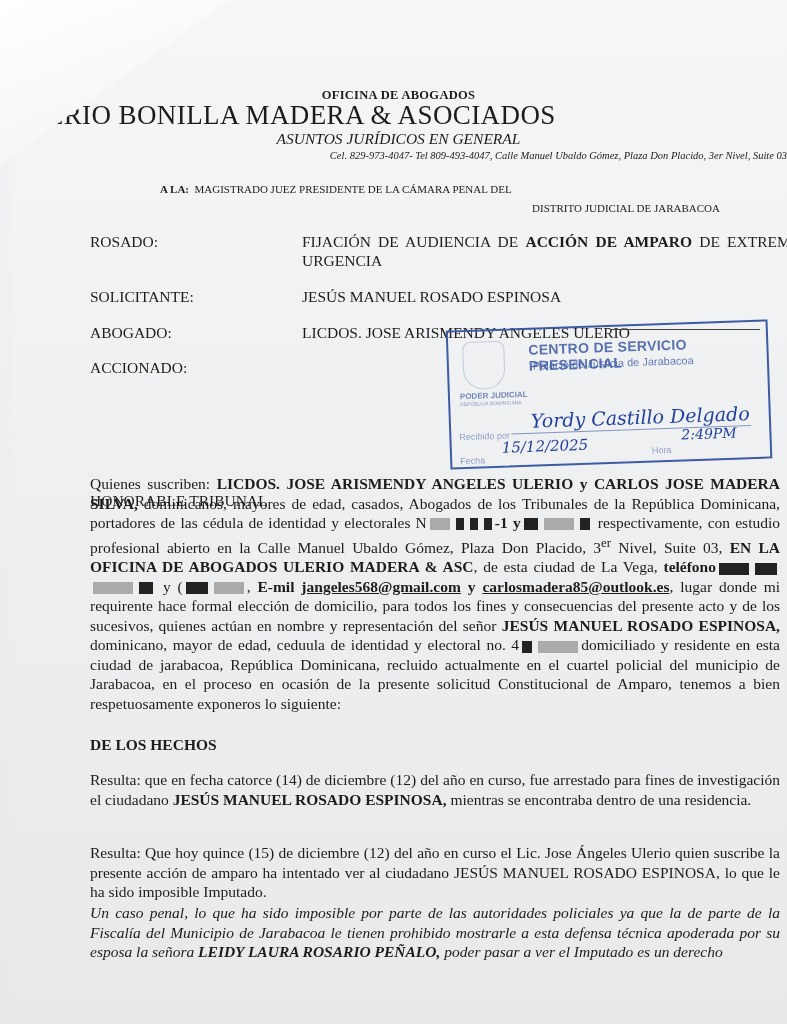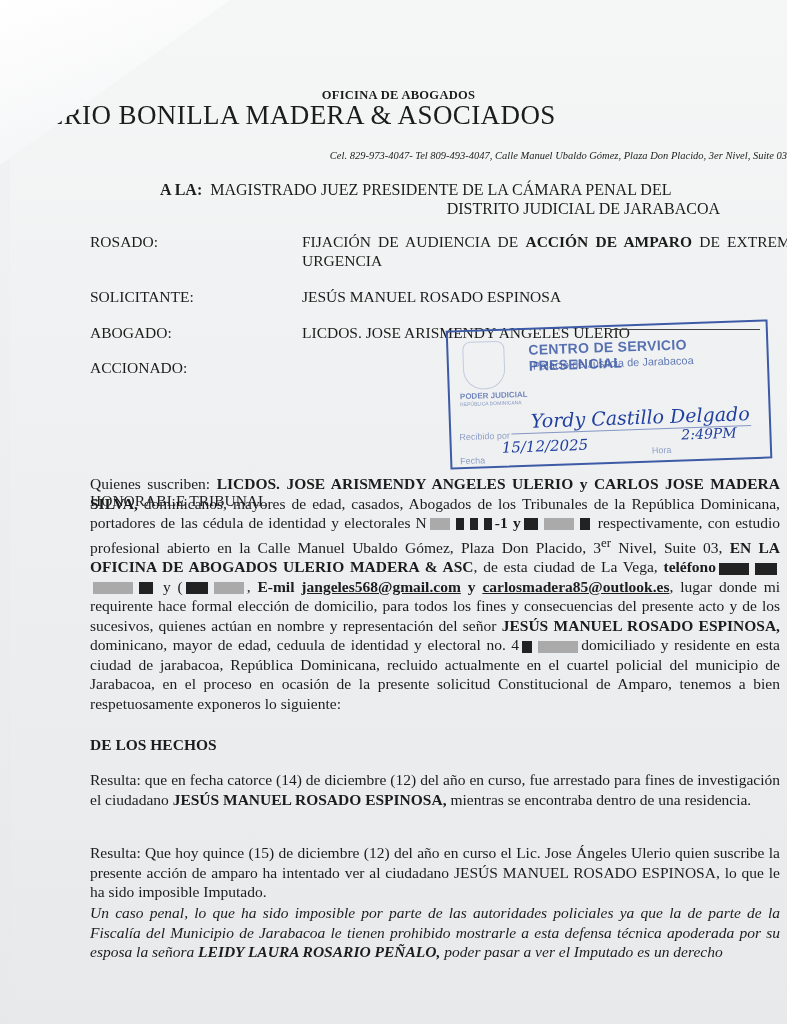--- a/index.html
+++ b/index.html
@@ -5,21 +5,21 @@
   html,body{margin:0;padding:0;}
   body{width:787px;height:1024px;overflow:hidden;background:#3a2a20;position:relative;font-family:"Liberation Serif",serif;}
   .under-page{position:absolute;left:0;top:0;width:787px;height:1024px;background:linear-gradient(135deg,#f2f3f5 0%,#e6e8ea 60%,#dfe1e3 100%);}
   .top-sheet{position:absolute;left:0;top:0;width:230px;height:165px;background:linear-gradient(160deg,#ffffff,#f1f2f4);clip-path:polygon(0 0,230px 0,0 165px);box-shadow:0 0 6px rgba(0,0,0,.2);z-index:3;}
   .page{position:absolute;left:10px;top:0;width:777px;height:1024px;background:linear-gradient(180deg,#f5f6f6 0%,#eeeff0 50%,#e8e9ea 100%);z-index:1;color:#1c1c1c;}
   .ghost{position:absolute;color:rgba(0,0,0,0.06);font-size:14px;line-height:19px;}
   .lh-small{position:absolute;top:88px;left:0;width:777px;text-align:center;font-weight:bold;font-size:12.5px;letter-spacing:.3px;}
   .lh-title{position:absolute;top:100px;left:0;width:777px;text-align:left;font-size:27px;letter-spacing:.4px;}
   .lh-sub{position:absolute;top:130px;left:0;width:777px;text-align:center;font-style:italic;font-size:15.5px;}
   .lh-contact{position:absolute;top:150px;left:0;width:777px;text-align:right;font-style:italic;font-size:10.5px;}
-  .addressee{position:absolute;top:180px;left:150px;width:560px;font-size:16px;line-height:19px;}
+  .addressee{position:absolute;top:180px;left:150px;width:560px;font-size:11px;line-height:19px;}
   .addressee b{font-weight:bold;}
   .field{position:absolute;left:80px;width:700px;font-size:15.5px;line-height:19px;}
   .field .lbl{position:absolute;left:0;top:0;}
   .field .val{position:absolute;left:180px;top:0;width:500px;text-align:justify;margin-left:32px;}
   .body-text{position:absolute;left:80px;width:690px;font-size:15.5px;line-height:19.5px;text-align:justify;}
   .redact{display:inline-block;height:12px;background:#222;vertical-align:middle;margin:0 3px;}
   .redact.light{background:#aaa;}
   .email{text-decoration:underline;font-weight:bold;}
   .stamp{position:absolute;left:448px;top:325px;width:318px;height:135px;border:2px solid #3c5aa6;transform:rotate(-2deg);z-index:2;color:#3c5aa6;font-family:"Liberation Sans",sans-serif;}
   .stamp .s-title{position:absolute;left:80px;top:12px;font-weight:bold;font-size:14px;letter-spacing:.3px;opacity:.85;}
@@ -41,20 +41,21 @@
 
 <div class="under-page">
   <div class="ghost" style="left:140px;top:95px;width:620px;">otorga ese derecho del imputado a ser asistido por un abogado de su elección de la defensa técnica</div>
 </div>
 
 <div class="top-sheet"></div>
 
 <div class="page">
   <div class="lh-small">OFICINA DE ABOGADOS</div>
   <div class="lh-title">ULERIO BONILLA MADERA &amp; ASOCIADOS</div>
+  <div class="lh-sub">ASUNTOS JURÍDICOS EN GENERAL</div>
   <div class="lh-contact">Cel. 829-973-4047- Tel 809-493-4047, Calle Manuel Ubaldo Gómez, Plaza Don Placido, 3er Nivel, Suite 03</div>
 
   <div class="addressee">
     <div><b>A LA:</b>&nbsp; <span>MAGISTRADO JUEZ PRESIDENTE DE LA CÁMARA PENAL DEL</span></div>
     <div style="padding-left:68px;text-align:right;">DISTRITO JUDICIAL DE JARABACOA</div>
   </div>
 
   <div class="field" style="top:232px;height:40px;">
     <span class="lbl">ROSADO:</span>
     <span class="val"><span>FIJACIÓN DE AUDIENCIA DE </span><b>ACCIÓN DE AMPARO</b><span> DE EXTREMA URGENCIA</span></span>

